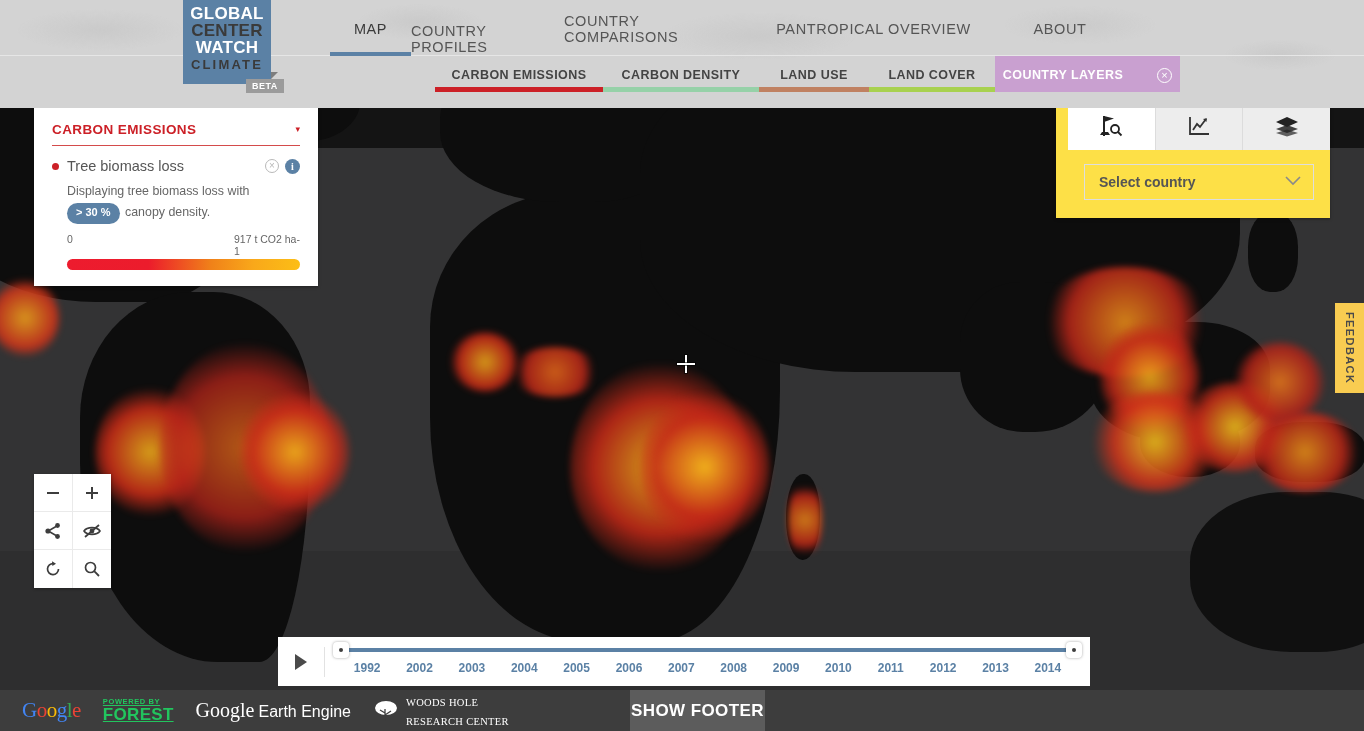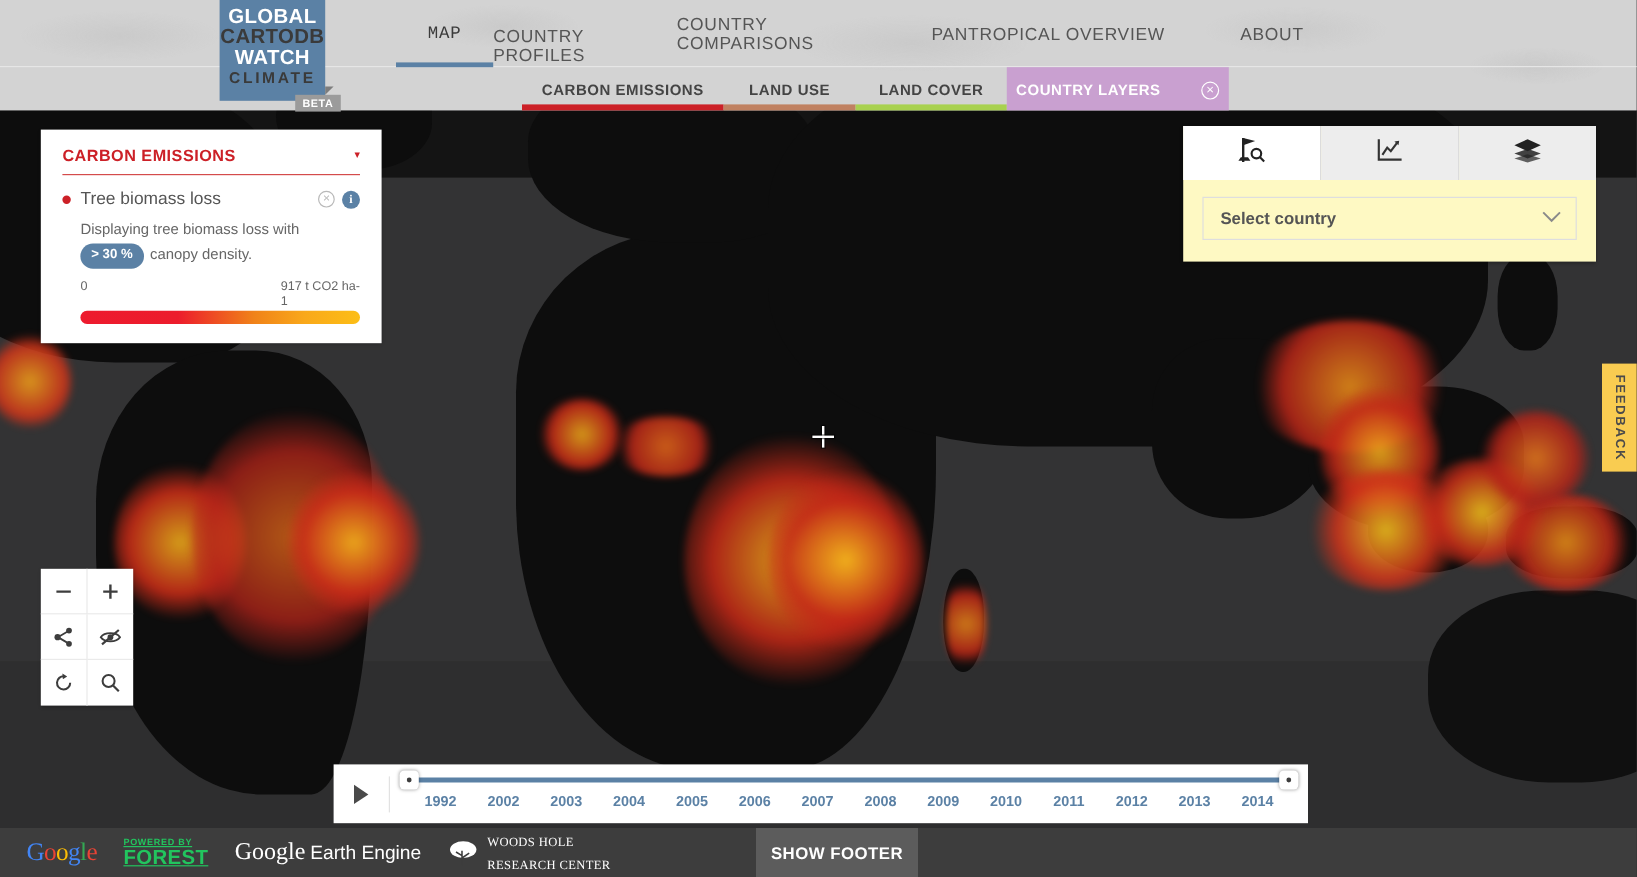--- a/index.html
+++ b/index.html
@@ -7,21 +7,21 @@
   html, body {
     width: 1364px; height: 731px;
     overflow: hidden;
     font-family: "Liberation Sans", sans-serif;
     background: #2b2b2b;
   }
   #app { position: relative; width: 1364px; height: 731px; overflow: hidden; }
 
   
   .header {
-    position: absolute; top: 0; left: 0; width: 1364px; height: 92px;
+    position: absolute; top: 0; left: 0; width: 1364px; height: 108px;
     background: #d3d3d3;
     z-index: 40;
   }
   .header-worldbg {
     position: absolute; inset: 0;
     background:
       radial-gradient(ellipse 120px 30px at 100px 30px, #c9c9c9 0%, rgba(201,201,201,0) 70%),
       radial-gradient(ellipse 90px 26px at 420px 22px, #c9c9c9 0%, rgba(201,201,201,0) 70%),
       radial-gradient(ellipse 140px 34px at 760px 36px, #c9c9c9 0%, rgba(201,201,201,0) 70%),
       radial-gradient(ellipse 110px 28px at 1080px 25px, #cacaca 0%, rgba(202,202,202,0) 70%),
@@ -203,24 +203,25 @@
     width: 66px; text-align: left; line-height: 1.15;
   }
   .gradient-bar {
     margin-left: 15px;
     height: 11px; border-radius: 6px;
     background: linear-gradient(to right, #ed1b2e 0%, #ec1c2c 35%, #f08219 62%, #f9a81a 80%, #fcbe16 100%);
   }
 
   
   .rightpanel {
-    position: absolute; right: 34px; top: 105px; width: 344px;
-    background: #fef9c3;
+    position: absolute; right: 34px; top: 105px; width: 274px;
+    background: #fde047;
     z-index: 30;
     box-shadow: 0 1px 3px rgba(0,0,0,.35);
+    padding-left: 12px;
   }
   .rp-tabs { display: flex; height: 45px; }
   .rp-tab {
     flex: 1 1 0; display: flex; align-items: center; justify-content: center;
     background: #ededed; border-right: 1px solid #dcdcdc;
     cursor: pointer;
   }
   .rp-tab:last-child { border-right: none; }
   .rp-tab.active { background: #ffffff; }
   .rp-body { padding: 14px 16px 18px 16px; }
@@ -333,21 +334,21 @@
   .whrc-tree {
     width: 26px; height: 24px; position: relative;
   }
   .whrc-txt { font-family: "Liberation Serif", serif; line-height: 1.15; }
   .whrc-l1 { font-size: 10.5px; letter-spacing: .3px; }
   .whrc-l2 { font-size: 10.5px; letter-spacing: .3px; }
   .show-footer {
     position: absolute; left: 630px; top: 0; width: 135px; height: 41px;
     background: #5c5c5c; color: #fff;
     display: flex; align-items: center; justify-content: center;
-    font-size: 14px; font-weight: bold; letter-spacing: .4px;
+    font-size: 17px; font-weight: bold; letter-spacing: .4px;
     cursor: pointer;
     text-align: center;
   }
   .attrib {
     position: absolute; right: 190px; bottom: 4px;
     background: rgba(255,255,255,.72); color: #333;
     font-size: 9.5px; padding: 1px 5px; white-space: nowrap;
   }
   .scalebar {
     position: absolute; right: 78px; bottom: 3px;
@@ -410,49 +411,53 @@
     <div class="maplabel">Tree biomass loss</div>
     <div class="latlong">Lat/long 7.201207, 24.451172</div>
   </div>
 
   <div class="header">
     <div class="header-worldbg"></div>
     <div class="nav-underline"></div>
 
     <div class="logo">
       <span class="logo-line logo-l1">GLOBAL</span>
-      <span class="logo-line logo-l2">CARTODB</span>
+      <span class="logo-line logo-l2">CENTER</span>
       <span class="logo-line logo-l3">WATCH</span>
       <span class="logo-line logo-l4">CLIMATE</span>
     </div>
     <div class="logo-beta-notch"></div>
     <div class="logo-beta">BETA</div>
 
     <div class="mainnav">
-      <div class="navitem active" style="width:81px;justify-content:center;font-family:Liberation Mono, monospace;">
+      <div class="navitem active" style="width:81px;justify-content:center;">
         <span>MAP</span>
       </div>
       <div class="navitem" style="width:153px;justify-content:center;margin-top:19px;">
         <span>COUNTRY PROFILES</span>
       </div>
       <div class="navitem" style="width:193px;justify-content:center;">
         <span>COUNTRY COMPARISONS</span>
       </div>
       <div class="navitem" style="width:233px;justify-content:center;">
         <span>PANTROPICAL OVERVIEW</span>
       </div>
       <div class="navitem" style="width:140px;justify-content:center;">
         <span>ABOUT</span>
       </div>
     </div>
 
     <div class="subtabs">
       <div class="subtab" style="width:168px;">
         <span>CARBON EMISSIONS</span>
         <span class="bar" style="background:#cc2027;"></span>
+      </div>
+      <div class="subtab" style="width:156px;">
+        <span>CARBON DENSITY</span>
+        <span class="bar" style="background:#96d1a8;"></span>
       </div>
       <div class="subtab" style="width:110px;text-align:right;">
         <span>LAND USE</span>
         <span class="bar" style="background:#c08161;"></span>
       </div>
       <div class="subtab" style="width:126px;">
         <span>LAND COVER</span>
         <span class="bar" style="background:#a8d14f;"></span>
       </div>
       <div class="subtab active" style="width:185px;background:#c9a0d0;">

